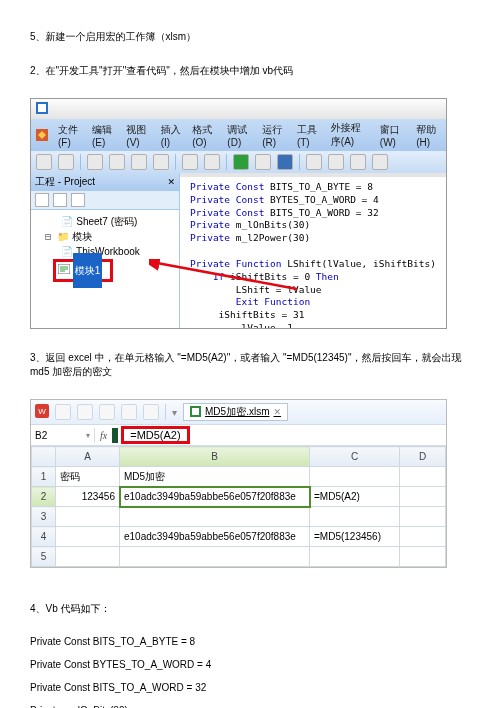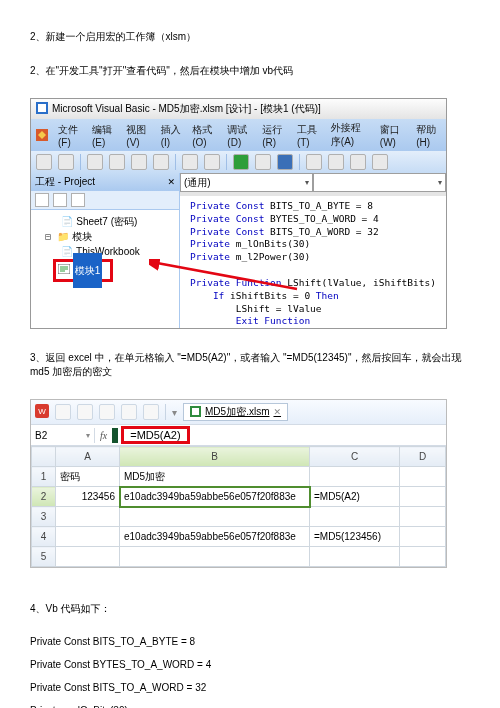--- a/index.html
+++ b/index.html
@@ -52,33 +52,32 @@
   table.grid td.rowh { background:linear-gradient(#f5f8fc,#e4ecf5); text-align:center; color:#444; width:24px; }
   table.grid td.num { text-align:right; }
   .active-row .rowh, th.active-col { background:linear-gradient(#eaf4dd,#cfe6b5) !important; color:#2c5410; }
   .sel-cell { outline:2px solid #4f8d2f; outline-offset:-1px; }
 
   .code-list div { margin-bottom: 12px; font-size: 10px; }
 </style>
 </head>
 <body>
 
-<div class="step">2、新建一个启用宏的工作簿（xlsm）</div>
+<div class="step">5、新建一个启用宏的工作簿（xlsm）</div>
 
 <div class="step">2、在"开发工具"打开"查看代码"，然后在模块中增加 vb代码</div>
 
 <div class="vbe-window" style="position:relative;">
   <div class="vbe-title">
     <span class="ico">
       <svg width="12" height="12">
           <rect width="12" height="12" fill="#2a6fc9"></rect>
           <rect x="2" y="2" width="8" height="8" fill="#fff"></rect>
         </svg>
     </span>
-    <span>Microsoft Visual Basic - MD5加密.xlsm [设计] - [模块1 (代码)]</span>
   </div>
   <div class="vbe-menu">
     <span>
       <svg width="12" height="12">
           <rect width="12" height="12" fill="#d85a2b"></rect>
           <path d="M2 6 L6 2 L10 6 L6 10 Z" fill="#f5c94a"></path>
         </svg>
     </span>
     <span>文件(F)</span>
     <span>编辑(E)</span>
@@ -137,28 +136,20 @@
                   <line x1="2" y1="5" x2="10" y2="5" stroke="#2e9e3a"></line>
                   <line x1="2" y1="7" x2="7" y2="7" stroke="#2e9e3a"></line>
                 </svg>
             </span>
             <span class="sel">模块1</span>
           </span>
         </div>
       </div>
     </div>
     <div class="vbe-right">
-      <div class="vbe-right-dd">
-        <div class="dd" style="max-width:130px;">
-            <span>(通用)</span>
-          </div>
-        <div class="dd">
-            <span></span>
-          </div>
-      </div>
       <div class="vbe-code"><span class="kw">Private Const</span> BITS_TO_A_BYTE = 8
 <span class="kw">Private Const</span> BYTES_TO_A_WORD = 4
 <span class="kw">Private Const</span> BITS_TO_A_WORD = 32
 <span class="kw">Private</span> m_lOnBits(30)
 <span class="kw">Private</span> m_l2Power(30)
 
 <span class="kw">Private Function</span> LShift(lValue, iShiftBits)
     <span class="kw">If</span> iShiftBits = 0 <span class="kw">Then</span>
         LShift = lValue
         <span class="kw">Exit Function</span>

